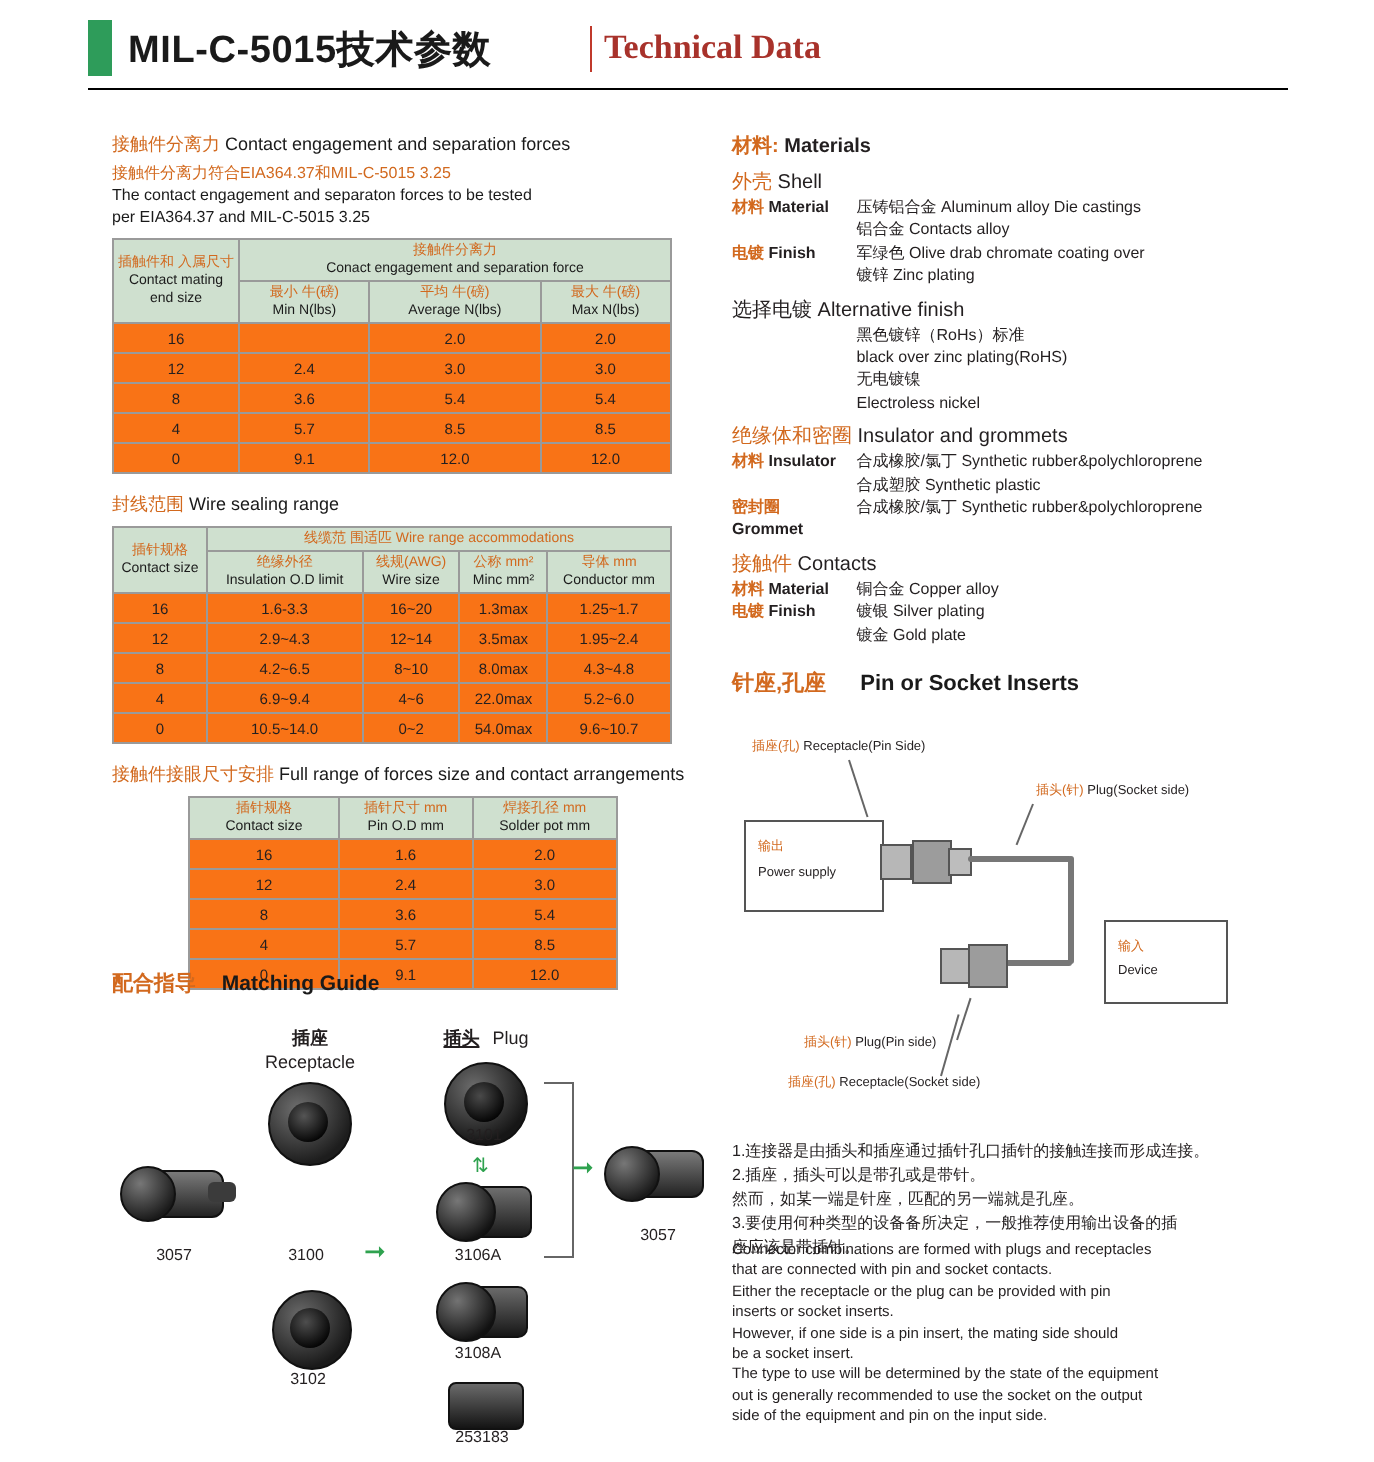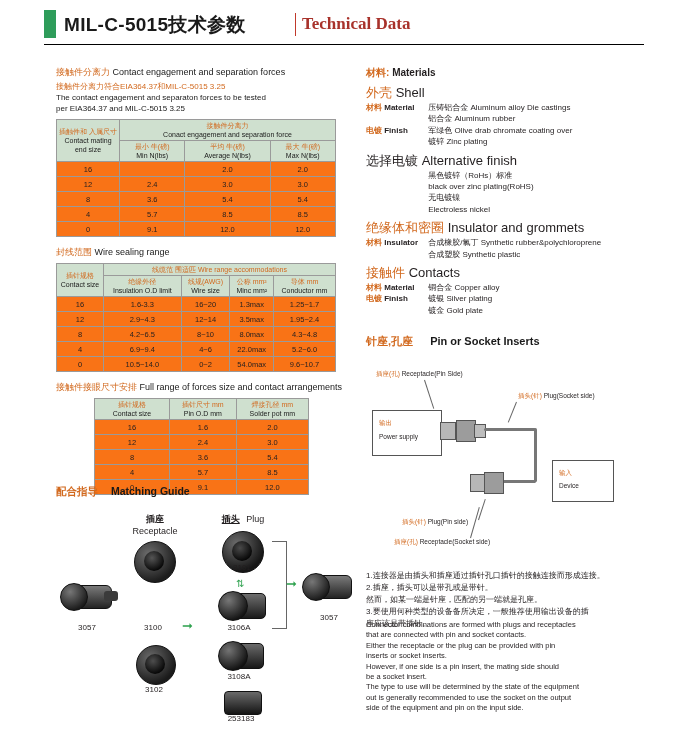--- a/index.html
+++ b/index.html
@@ -38,21 +38,21 @@
 
   
   .right{position:absolute;left:366px;top:66px;width:300px;}
   .mat-title{font-size:10px;font-weight:bold;}
   .mat-title .orange{color:#d2691e;}
   .mrow{font-size:8px;line-height:11.4px;}
   .mrow .k{display:inline-block;width:60px;vertical-align:top;font-weight:bold;}
   .mrow .k .cn{color:#d2691e;}
   .mrow .v{display:inline-block;vertical-align:top;}
 
-  .subhead{font-size:13px;margin-top:4px;}
+  .subhead{font-size:10px;margin-top:4px;}
   .subhead .orange{color:#d2691e;}
 
   
   .ps-title{position:absolute;left:366px;top:334px;font-size:11px;font-weight:bold;}
   .ps-title .orange{color:#d2691e;}
   .ps-title .en{color:#1a1a1a;margin-left:14px;}
 
   .diagram{position:absolute;left:366px;top:356px;width:300px;height:200px;}
   .box{position:absolute;border:1px solid #555;background:#fff;}
   .conn{position:absolute;background:#8a8a8a;border:1px solid #555;}
@@ -382,21 +382,21 @@
     <div class="subhead">
       <span class="orange">外壳</span>
       <span>Shell</span>
     </div>
     <div class="mrow">
       <span class="k"><span class="cn">材料</span> <span>Material</span></span>
       <span class="v"><span>压铸铝合金</span> <span>Aluminum alloy Die castings</span></span>
     </div>
     <div class="mrow">
       <span class="k">&nbsp;</span>
-      <span class="v"><span>铝合金</span> <span>Aluminum rubber</span></span>
+      <span class="v"><span>铝合金</span> <span>Contacts alloy</span></span>
     </div>
     <div class="mrow">
       <span class="k"><span class="cn">电镀</span> <span>Finish</span></span>
       <span class="v"><span>军绿色</span> <span>Olive drab chromate coating over</span></span>
     </div>
     <div class="mrow">
       <span class="k">&nbsp;</span>
       <span class="v"><span>镀锌</span> <span>Zinc plating</span></span>
     </div>
 
@@ -425,20 +425,24 @@
       <span class="orange">绝缘体和密圈</span>
       <span>Insulator and grommets</span>
     </div>
     <div class="mrow">
       <span class="k"><span class="cn">材料</span> <span>Insulator</span></span>
       <span class="v"><span>合成橡胶/氯丁</span> <span>Synthetic rubber&amp;polychloroprene</span></span>
     </div>
     <div class="mrow">
       <span class="k">&nbsp;</span>
       <span class="v"><span>合成塑胶</span> <span>Synthetic plastic</span></span>
+    </div>
+    <div class="mrow">
+      <span class="k"><span class="cn">密封圈</span> <span>Grommet</span></span>
+      <span class="v"><span>合成橡胶/氯丁</span> <span>Synthetic rubber&amp;polychloroprene</span></span>
     </div>
 
     <div class="subhead">
       <span class="orange">接触件</span>
       <span>Contacts</span>
     </div>
     <div class="mrow">
       <span class="k"><span class="cn">材料</span> <span>Material</span></span>
       <span class="v"><span>铜合金</span> <span>Copper alloy</span></span>
     </div>

